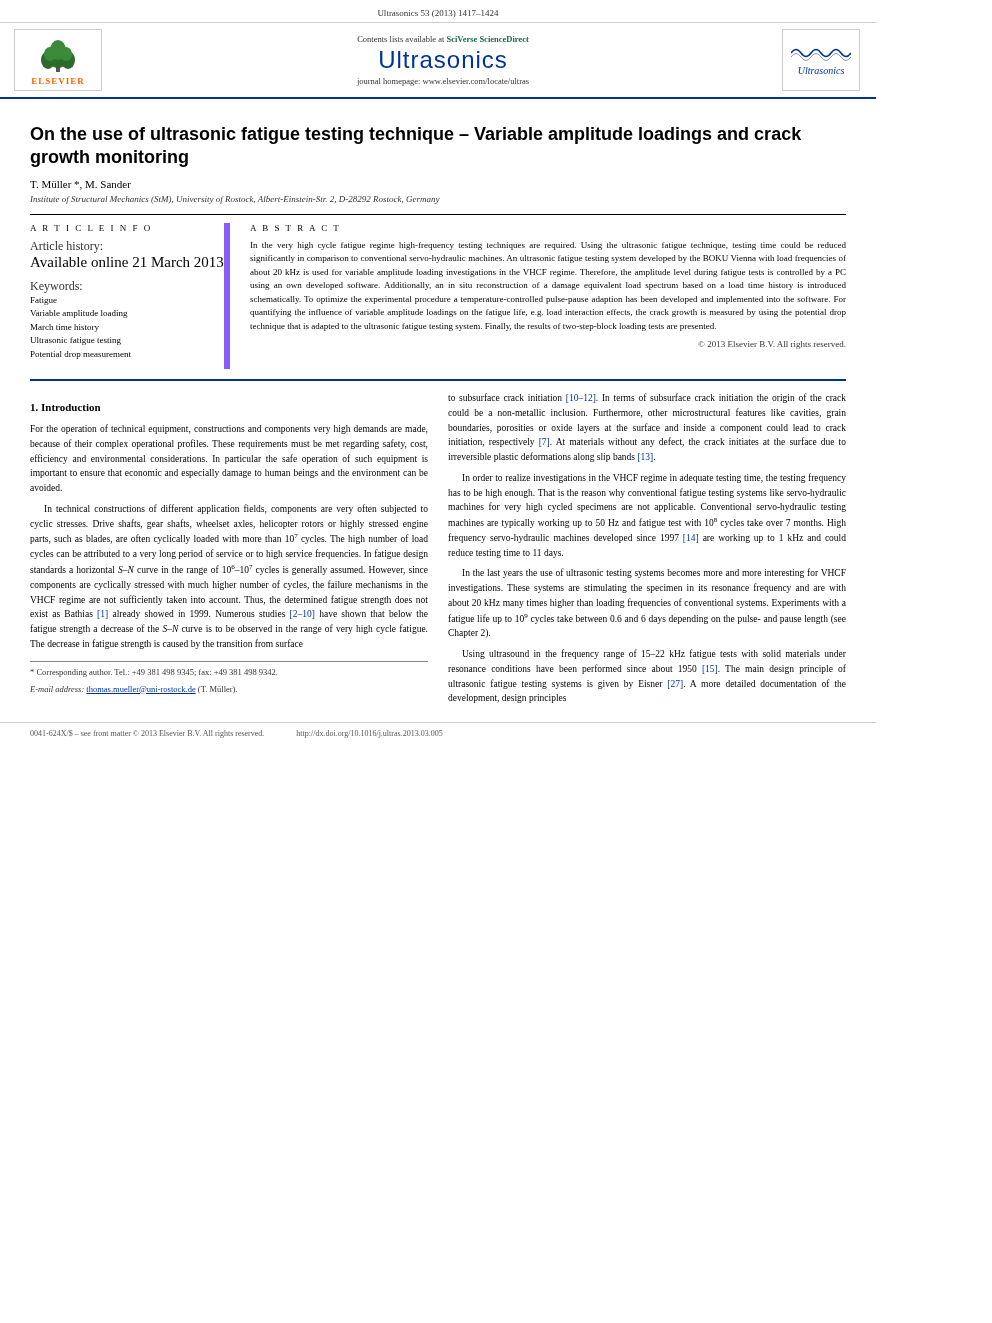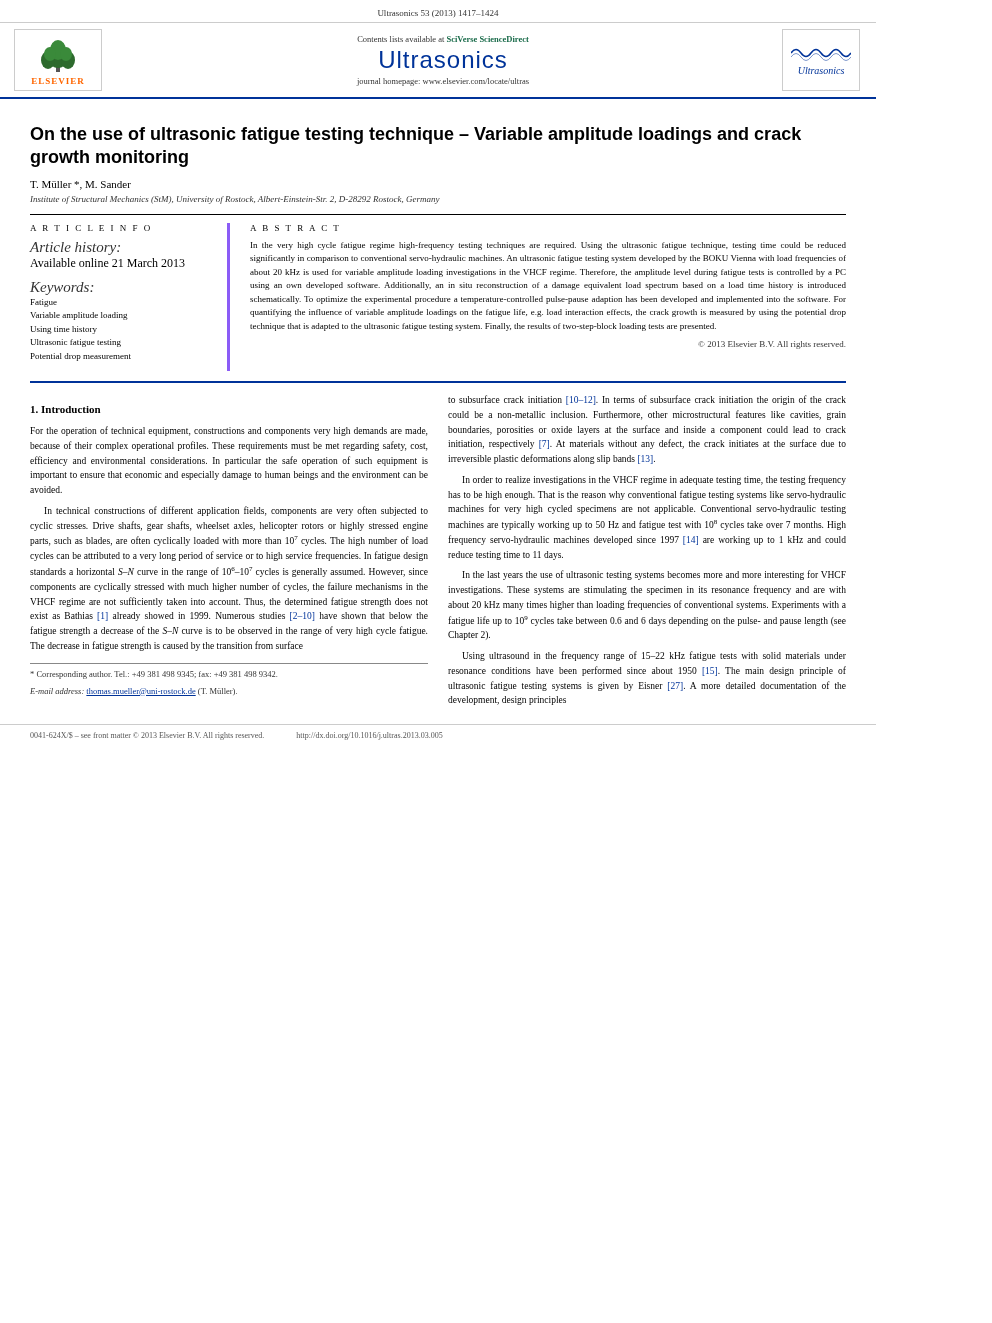--- a/index.html
+++ b/index.html
@@ -149,44 +149,43 @@
     
     .article-meta-row {
       display: flex;
       gap: 20px;
       margin-bottom: 10px;
     }
 
     .article-info-col {
       width: 200px;
       flex-shrink: 0;
-      border-right: 3px solid #8b5cf6;
+      border-right: 6px solid #8b5cf6;
       padding-right: 0;
     }
 
     .article-info-col .section-label {
       font-size: 9px;
       font-variant: small-caps;
       letter-spacing: 2px;
       color: #000;
       margin-bottom: 6px;
     }
 
     .article-info-col .info-group {
       margin-bottom: 8px;
     }
 
     .article-info-col .info-group .info-label {
+      font-size: 12px;
+      color: #333;
+    }
+
+    .article-info-col .info-group .info-value {
       font-size: 15px;
-      font-style: italic;
-      color: #333;
-    }
-
-    .article-info-col .info-group .info-value {
-      font-size: 12px;
       color: #000;
     }
 
     .article-info-col .keywords-list {
       font-size: 9px;
       line-height: 1.5;
       color: #000;
     }
 
     .abstract-col {
@@ -343,21 +342,21 @@
         <div class="info-group">
           <div class="info-label">Article history:</div>
           <div class="info-value">Available online 21 March 2013</div>
         </div>
 
         <div class="info-group">
           <div class="info-label">Keywords:</div>
           <div class="keywords-list">
             <div>Fatigue</div>
             <div>Variable amplitude loading</div>
-            <div>Using time history</div>
+            <div>March time history</div>
             <div>Ultrasonic fatigue testing</div>
             <div>Potential drop measurement</div>
           </div>
         </div>
       </div>
 
       <div class="abstract-col">
         <div class="section-label">A B S T R A C T</div>
         <div class="abstract-text">In the very high cycle fatigue regime high-frequency testing techniques are required. Using the ultrasonic fatigue technique, testing time could be reduced significantly in comparison to conventional servo-hydraulic machines. An ultrasonic fatigue testing system developed by the BOKU Vienna with load frequencies of about 20 kHz is used for variable amplitude loading investigations in the VHCF regime. Therefore, the amplitude level during fatigue tests is controlled by a PC using an own developed software. Additionally, an in situ reconstruction of a damage equivalent load spectrum based on a load time history is introduced schematically. To optimize the experimental procedure a temperature-controlled pulse-pause adaption has been developed and implemented into the software. For quantifying the influence of variable amplitude loadings on the fatigue life, e.g. load interaction effects, the crack growth is measured by using the potential drop technique that is adapted to the ultrasonic fatigue testing system. Finally, the results of two-step-block loading tests are presented.</div>
         <div class="copyright-line">© 2013 Elsevier B.V. All rights reserved.</div>

